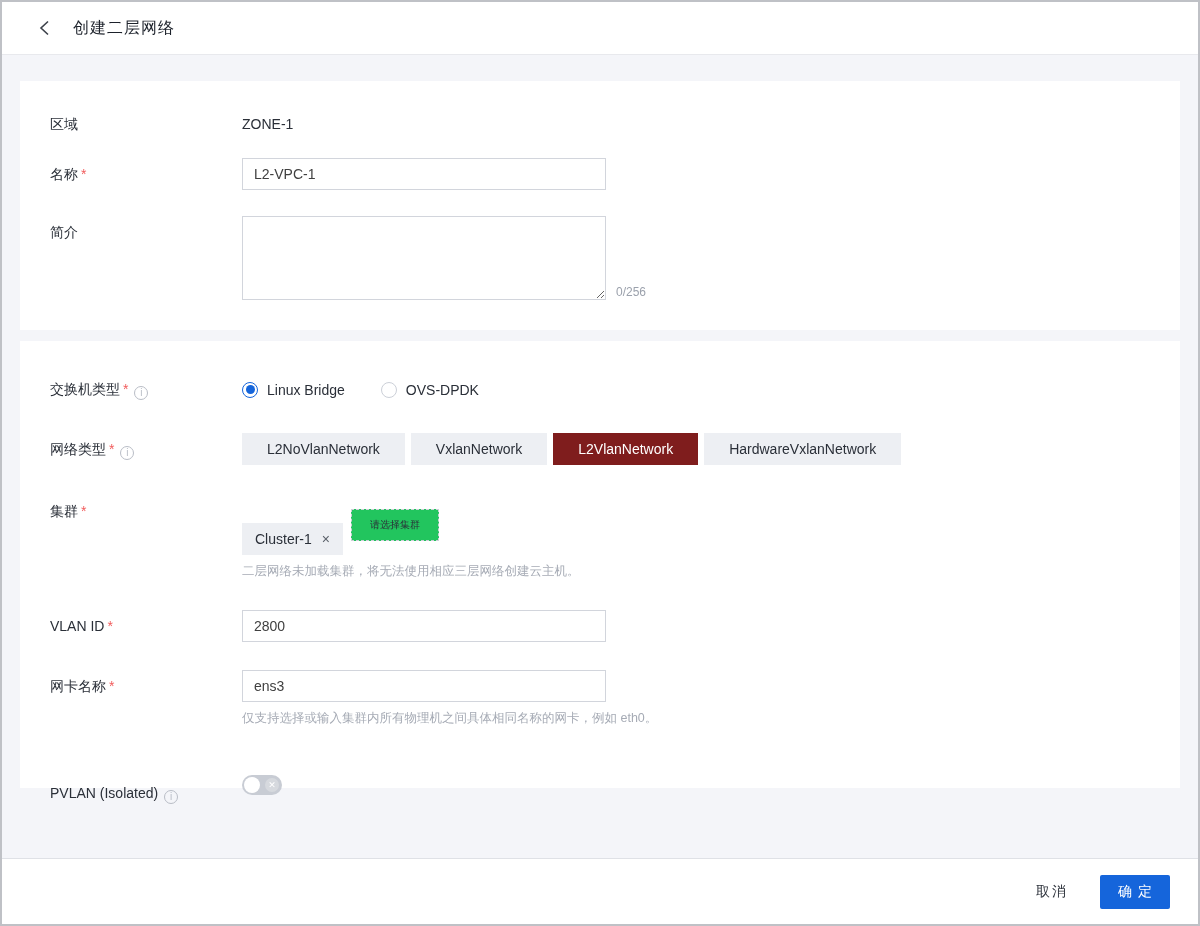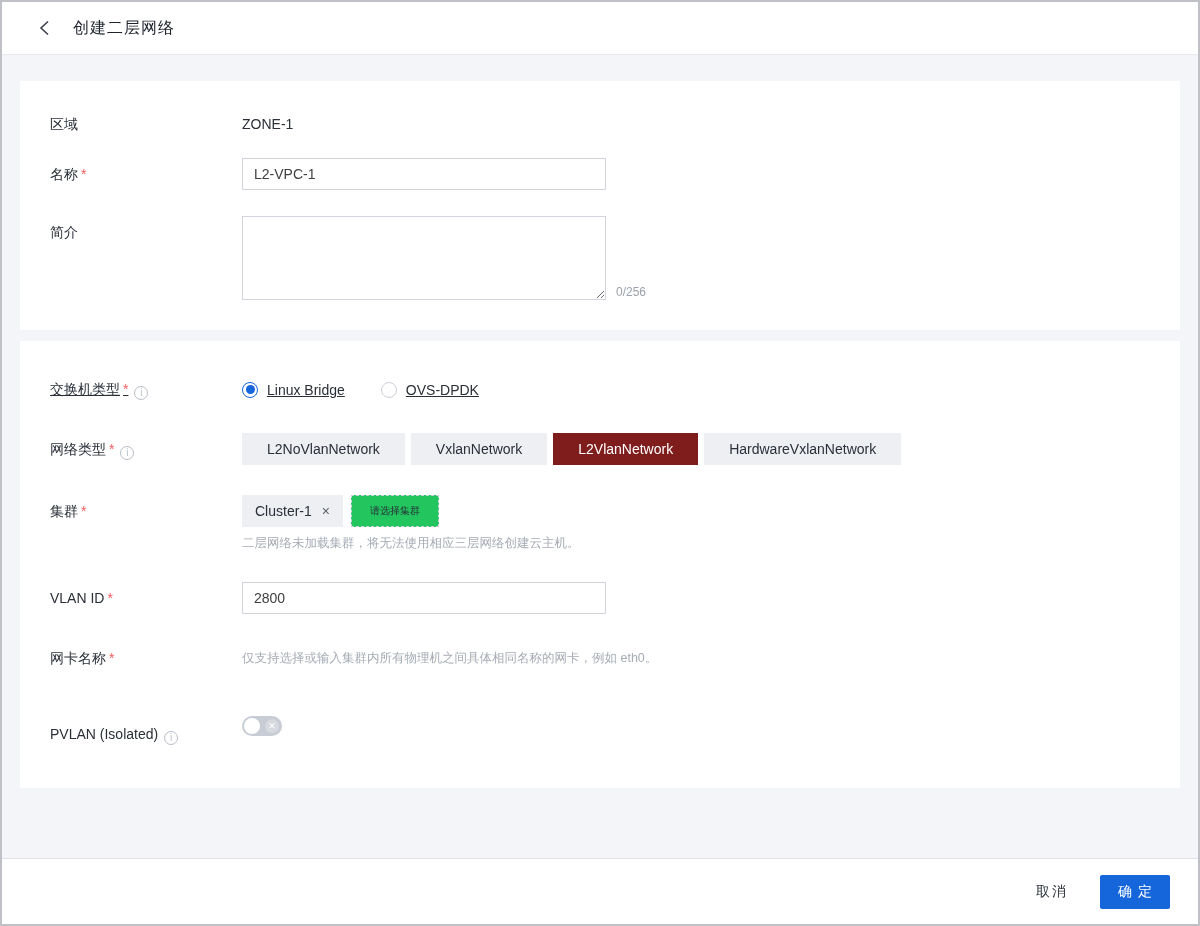--- a/index.html
+++ b/index.html
@@ -40,21 +40,21 @@
   textarea.desc {
     width:364px; height:84px; border:1px solid #d2d5dc; background:#fff;
     padding:6px 11px; font-size:14px; color:#2a2f38; font-family:inherit;
     resize:both; outline:none;
   }
   .counter { font-size:12px; color:#9ba1ac; margin-left:10px; line-height:16px; }
   
   .row-zone   { padding-top:33px; }
   .row-name   { margin-top:24px; }
   .row-desc   { margin-top:26px; }
-  .row-switch { padding-top:38px; align-items:center;text-decoration:underline; }
+  .row-switch { padding-top:38px; align-items:center; }
   .row-switch .lbl { padding-top:0; }
   .row-network{ margin-top:33px; }
   .row-cluster{ margin-top:30px; }
   .row-vlan   { margin-top:30px; }
   .row-nic    { margin-top:28px; }
   .row-pvlan  { margin-top:38px; align-items:center; }
   .row-pvlan .lbl { padding-top:0;margin-top:18px; }
   
   .radio-group { display:flex; align-items:center; gap:36px; }
   .radio-opt { display:flex; align-items:center; gap:9px; cursor:pointer; font-size:14px; color:#2a2f38; }
@@ -66,21 +66,21 @@
   .seg-group { display:flex; gap:6px; }
   .seg {
     height:32px; padding:0 25px; border:none; background:#edeff3;
     font-size:14px; color:#2a2f38; font-family:inherit; cursor:pointer;
   }
   .seg.active { background:#7f1d1d; color:#fff; }
   
   .cluster-field .picker { display:flex; align-items:center; }
   .tag {
     height:32px; background:#edeff3; display:inline-flex; align-items:center;
-    padding:0 13px; font-size:14px; color:#2a2f38; gap:10px;
+    padding:0 13px; font-size:14px; color:#2a2f38; gap:10px;margin-top:28px;
   }
   .tag-close { color:#5a6069; font-size:14px; cursor:pointer; line-height:1; }
   .dashed-btn {
     height:32px; margin-left:8px; background:#22c55e; border:1px dashed #ccd0d7;
     padding:0 18px; font-size:10px; color:#2a2f38; font-family:inherit; cursor:pointer;
   }
   .helper { font-size:12.5px; color:#a6abb5; margin-top:8px; line-height:17px; }
   
   .toggle { position:relative; width:40px; height:20px; border-radius:10px; background:#c8ccd4; cursor:pointer; display:inline-block; }
   .toggle .knob { position:absolute; left:2px; top:2px; width:16px; height:16px; border-radius:50%; background:#fff; }
@@ -196,20 +196,21 @@
         <span>VLAN ID</span><span class="req">*</span>
       </div>
       <input class="text-input" type="text" value="2800" style="">
     </div>
 
     <div class="form-row row-nic ctrl-row">
       <div class="lbl">
         <span>网卡名称</span><span class="req">*</span>
       </div>
       <div>
+        <input class="text-input" type="text" value="ens3" style="">
         <div class="helper">仅支持选择或输入集群内所有物理机之间具体相同名称的网卡，例如 eth0。</div>
       </div>
     </div>
 
     <div class="form-row row-pvlan">
       <div class="lbl">
         <span>PVLAN (Isolated)</span><i class="info-icon">i</i>
       </div>
       <span class="toggle">
         <span class="knob"></span>

